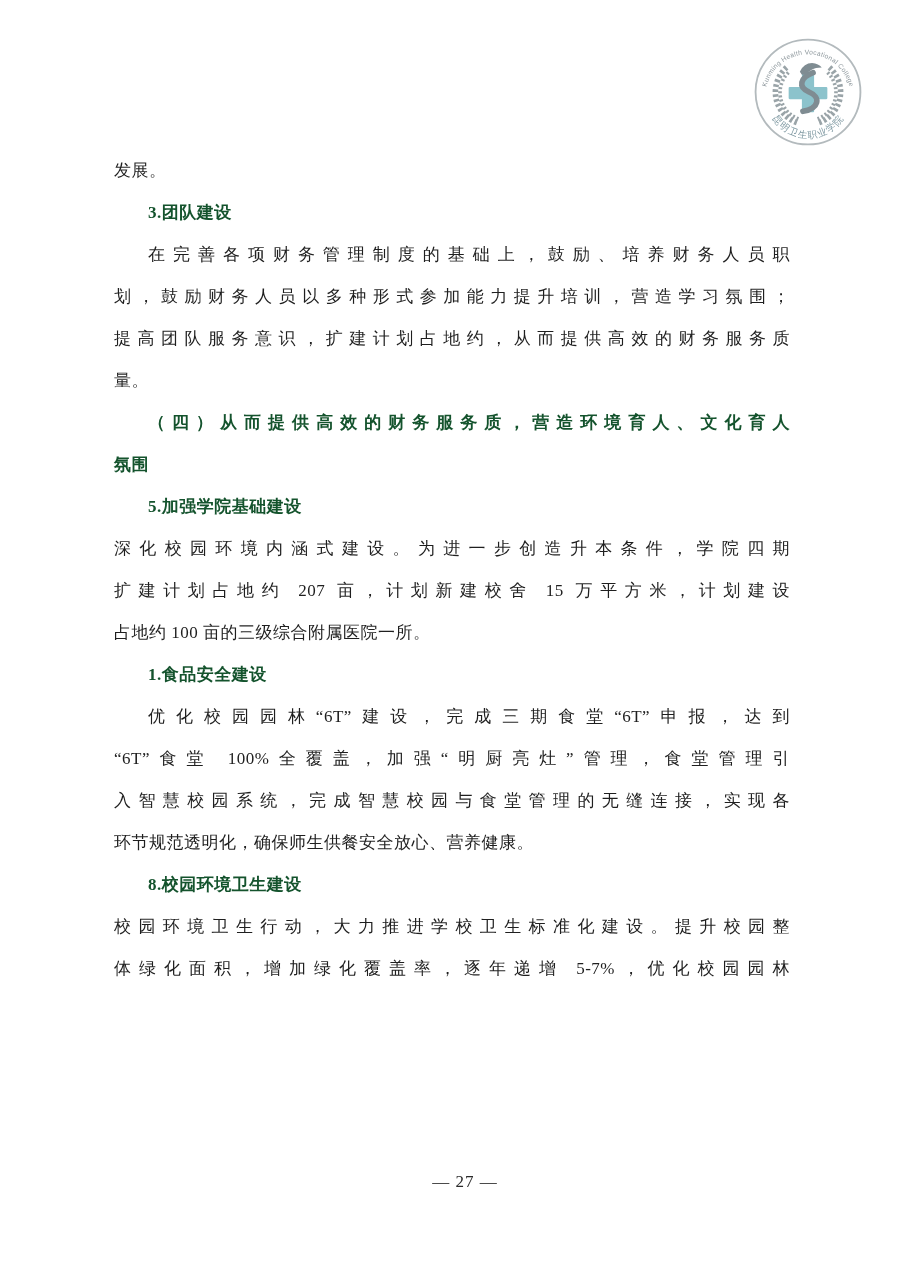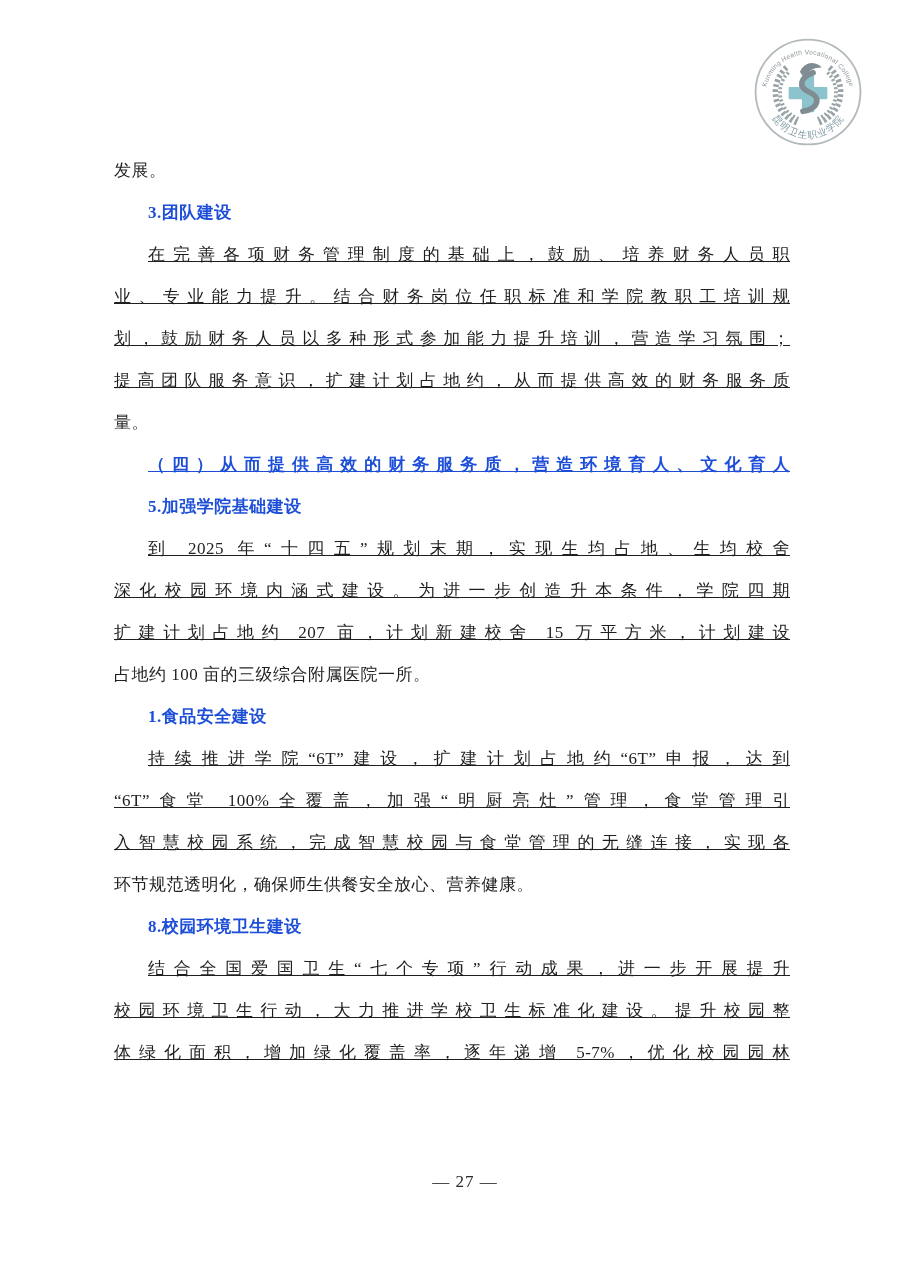--- a/index.html
+++ b/index.html
@@ -35,29 +35,28 @@
   .line {
     font-size: 17px;
     line-height: 42px;
     height: 42px;
     color: #1f1f1f;
     letter-spacing: 0.5px;
     text-align: left;
   }
   .line.heading {
     font-weight: 700;
-    color: #1d4ed8;
+    color: #14532d;
   }
   .line.indent {
     padding-left: 34px;
   }
   .line.fill {
     text-align: justify;
     text-align-last: justify;
-    text-decoration: underline;
   }
 
   
   .page-number {
     position: absolute;
     top: 1172px;
     left: 0;
     width: 930px;
     text-align: center;
     font-size: 17px;
@@ -101,36 +100,34 @@
     </text>
     <text font-size="9.5" letter-spacing="1" style="fill: var(--arctext-cn);" font-family="Liberation Sans, sans-serif">
       <textPath href="#arcBot" startOffset="50%" text-anchor="middle">昆明卫生职业学院</textPath>
     </text>
   </svg>
 
   <div class="content">
       <div class="line">发展。</div>
       <div class="line heading indent">3.团队建设</div>
       <div class="line indent fill">在完善各项财务管理制度的基础上，鼓励、培养财务人员职</div>
-      <div class="line fill">业、专业能力提升。结合财务岗位任职标准和学院教职工培训规</div>
       <div class="line fill">划，鼓励财务人员以多种形式参加能力提升培训，营造学习氛围；</div>
       <div class="line fill">提高团队服务意识，扩建计划占地约，从而提供高效的财务服务质</div>
       <div class="line">量。</div>
       <div class="line heading indent fill">（四）从而提供高效的财务服务质，营造环境育人、文化育人</div>
+      <div class="line heading">氛围</div>
       <div class="line heading indent">5.加强学院基础建设</div>
-      <div class="line indent fill">到 2025 年“十四五”规划末期，实现生均占地、生均校舍</div>
       <div class="line fill">深化校园环境内涵式建设。为进一步创造升本条件，学院四期</div>
       <div class="line fill">扩建计划占地约 207 亩，计划新建校舍 15 万平方米，计划建设</div>
       <div class="line">占地约 100 亩的三级综合附属医院一所。</div>
       <div class="line heading indent">1.食品安全建设</div>
-      <div class="line indent fill">持续推进学院“6T”建设，扩建计划占地约“6T”申报，达到</div>
+      <div class="line indent fill">优化校园园林“6T”建设，完成三期食堂“6T”申报，达到</div>
       <div class="line fill">“6T”食堂 100%全覆盖，加强“明厨亮灶”管理，食堂管理引</div>
       <div class="line fill">入智慧校园系统，完成智慧校园与食堂管理的无缝连接，实现各</div>
       <div class="line">环节规范透明化，确保师生供餐安全放心、营养健康。</div>
       <div class="line heading indent">8.校园环境卫生建设</div>
-      <div class="line indent fill">结合全国爱国卫生“七个专项”行动成果，进一步开展提升</div>
       <div class="line fill">校园环境卫生行动，大力推进学校卫生标准化建设。提升校园整</div>
       <div class="line fill">体绿化面积，增加绿化覆盖率，逐年递增 5-7%，优化校园园林</div>
     </div>
 
   <div class="page-number">— 27 —</div>
 
 </div>
 
 </body></html>

